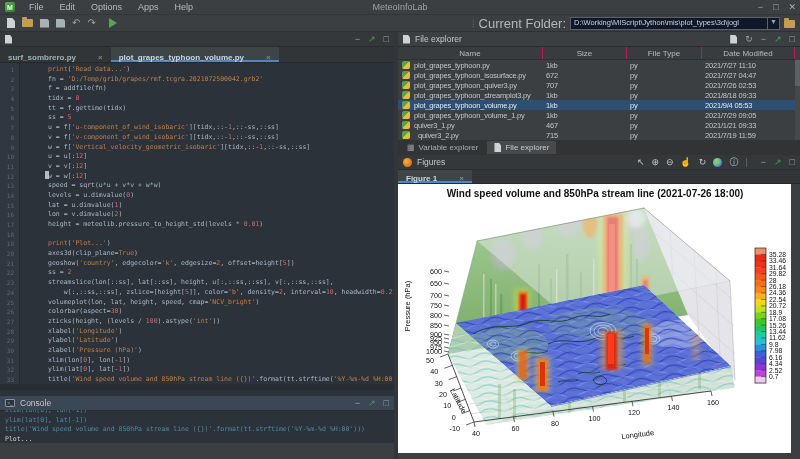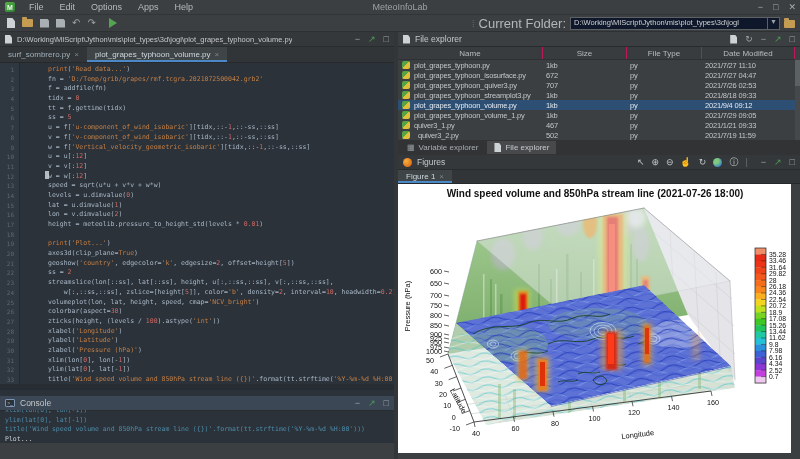--- a/index.html
+++ b/index.html
@@ -30,21 +30,21 @@
   .cf-field{width:210px;height:13px;background:#0f172a;border:1px solid #5e6163;color:#ced2d4;font-size:7.5px;
             display:flex;overflow:hidden;}
   .cf-text{flex:1;padding:0 3px;white-space:nowrap;}
   .cf-arrow{width:12px;border-left:1px solid #5e6163;color:#9da2a6;font-size:7px;text-align:center;}
 
   
   .ptitle{height:15px;background:#35383a;border-bottom:1px solid #292c2e;display:flex;align-items:center;gap:5px;padding:0 5px;color:#c5c8ca;font-size:8.5px;}
   .pbtns{margin-left:auto;display:flex;gap:8px;align-items:center;color:#9fa4a8;font-size:9px;}
   .pbtns .float{color:#499c54;}
   .tabbar{background:#313538;display:flex;align-items:flex-end;border-bottom:1px solid #26282a;}
-  .tab{display:inline-flex;align-items:center;gap:4px;padding:0 8px;height:100%;color:#9fb0ba;font-size:8px;white-space:nowrap;}
+  .tab{display:inline-flex;align-items:flex-end;gap:22px;padding:0 8px;height:100%;color:#9fb0ba;font-size:8px;white-space:nowrap;font-weight:bold;}
   .tab.active{background:#3f4447;color:#cdd7df;box-shadow:inset 0 -2px 0 #4a88c7;}
   .tab .x{color:#7f8589;font-size:8px;}
 
   
   .editor{left:0;top:32px;width:394px;height:364px;background:#2b323a;}
   .editor .tabs{position:absolute;left:0;top:15px;width:100%;height:16px;}
   .code-area{position:absolute;left:0;top:31px;right:0;bottom:6px;overflow:hidden;font-family:"DejaVu Sans Mono",monospace;font-size:6.5px;}
   .gutter{position:absolute;left:0;top:0;bottom:0;width:20px;background:#2f3740;border-right:1px solid #232930;color:#5d6a72;text-align:right;padding:2px 5px 0 0;}
   .gutter div{height:9.7px;line-height:9.7px;font-size:6px;}
   .code-lines{position:absolute;left:24px;top:2px;right:0;white-space:pre;color:#a9b7c6;}
@@ -130,21 +130,20 @@
         <span class="cf-text">D:\Working\MIScript\Jython\mis\plot_types\3d\jogl</span>
         <span class="cf-arrow">▼</span>
       </div>
       <span class="i-folder"></span>
     </div>
   </div>
 
   <div class="abs editor">
     <div class="ptitle">
       <span class="i-page sm"></span>
-      <span style="font-size:7.5px;white-space:nowrap;overflow:hidden;">D:\Working\MIScript\Jython\mis\plot_types\3d\jogl\plot_grapes_typhoon_volume.py</span>
       <div class="pbtns">
         <span>−</span>
         <span class="float">↗</span>
         <span>□</span>
       </div>
     </div>
     <div class="tabbar tabs" id="editor-tabs">
         <div class="tab">
           <span>surf_sombrero.py</span>
           <span class="x">×</span>
@@ -268,21 +267,21 @@
           <div class="fe-c" style="width: 75px; padding-left: 3px;">py</div>
           <div class="fe-c" style="width: 93px; padding-left: 3px;">2021/8/18 09:33</div>
         </div>
         <div class="fe-row sel">
           <div class="fe-c" style="width: 145px; display: flex; align-items: center; gap: 4px; padding-left: 4px;">
             <span class="i-py"></span>
             <span>plot_grapes_typhoon_volume.py</span>
           </div>
           <div class="fe-c" style="width: 84px; padding-left: 3px;">1kb</div>
           <div class="fe-c" style="width: 75px; padding-left: 3px;">py</div>
-          <div class="fe-c" style="width: 93px; padding-left: 3px;">2021/9/4 09:12</div>
+          <div class="fe-c" style="width: 93px; padding-left: 3px;">2021/9/4 05:53</div>
         </div>
         <div class="fe-row">
           <div class="fe-c" style="width: 145px; display: flex; align-items: center; gap: 4px; padding-left: 4px;">
             <span class="i-py"></span>
             <span>plot_grapes_typhoon_volume_1.py</span>
           </div>
           <div class="fe-c" style="width: 84px; padding-left: 3px;">1kb</div>
           <div class="fe-c" style="width: 75px; padding-left: 3px;">py</div>
           <div class="fe-c" style="width: 93px; padding-left: 3px;">2021/7/29 09:05</div>
         </div>
@@ -293,21 +292,21 @@
           </div>
           <div class="fe-c" style="width: 84px; padding-left: 3px;">467</div>
           <div class="fe-c" style="width: 75px; padding-left: 3px;">py</div>
           <div class="fe-c" style="width: 93px; padding-left: 3px;">2021/1/21 09:33</div>
         </div>
         <div class="fe-row">
           <div class="fe-c" style="width: 145px; display: flex; align-items: center; gap: 8px; padding-left: 4px;">
             <span class="i-py"></span>
             <span>quiver3_2.py</span>
           </div>
-          <div class="fe-c" style="width: 84px; padding-left: 3px;">502</div>
+          <div class="fe-c" style="width: 84px; padding-left: 3px;">715</div>
           <div class="fe-c" style="width: 75px; padding-left: 3px;">py</div>
           <div class="fe-c" style="width: 93px; padding-left: 3px;">2021/7/19 11:59</div>
         </div>
       </div>
     <div class="fe-scroll">
         <div class="fe-thumb"></div>
       </div>
     <div class="fe-tabs" id="fe-tabs">
         <div class="fe-tab">
           <span class="i-grid">▦</span>

